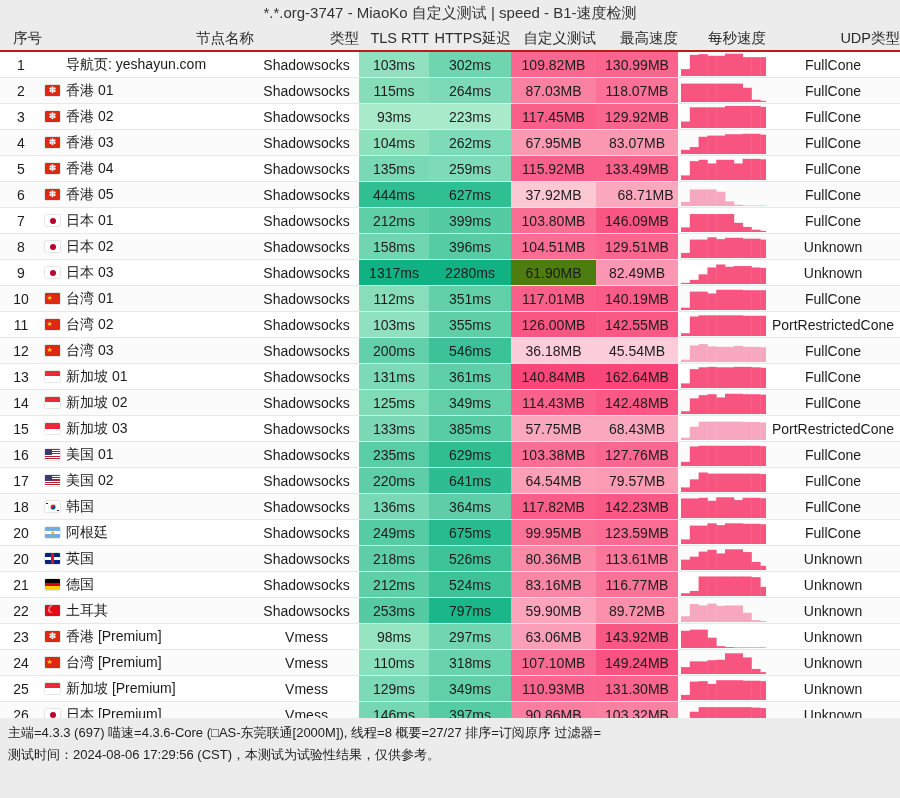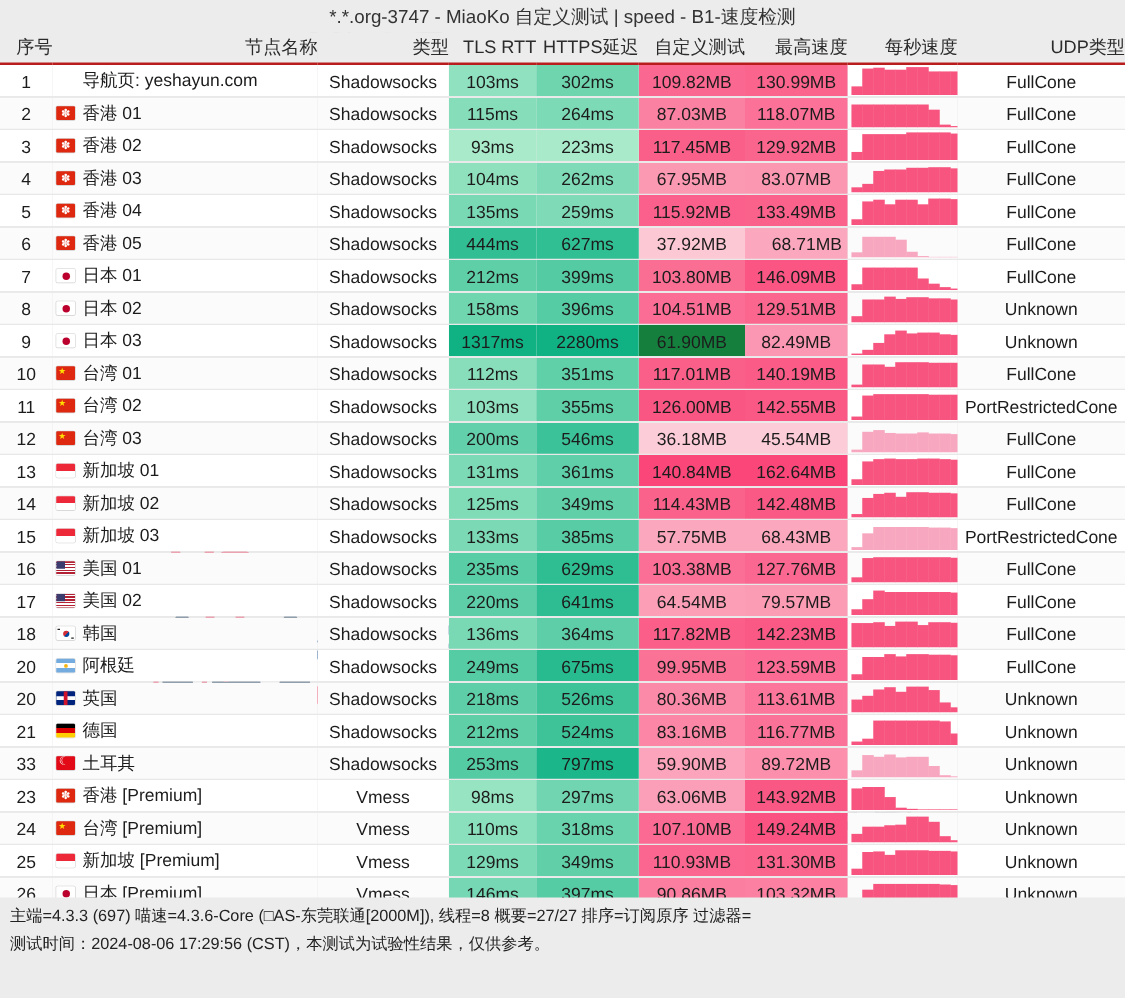--- a/index.html
+++ b/index.html
@@ -393,21 +393,21 @@
             <td class="c-idx">9</td>
             <td class="c-name">
               <div class="nameflex">
                 <span class="flag f-jp"></span>
                 <span class="nm">日本 03</span>
               </div>
             </td>
             <td class="c-type">Shadowsocks</td>
             <td class="c-rtt" style="background:#10b284;">1317ms</td>
             <td class="c-https" style="background:#10b284;">2280ms</td>
-            <td class="c-avg" style="background:#15803d;">61.90MB</td>
+            <td class="c-avg" style="background:#4d7c0f;">61.90MB</td>
             <td class="c-max" style="background:#fb97b2;">82.49MB</td>
             <td class="c-spark">
               <svg class="spark" viewBox="0 0 88 23" preserveAspectRatio="none">
                 <rect x="0.00" y="21.85" width="9.20" height="1.15" fill="#f7557f"></rect>
                 <rect x="8.80" y="18.86" width="9.20" height="4.14" fill="#f7557f"></rect>
                 <rect x="17.60" y="13.34" width="9.20" height="9.66" fill="#f7557f"></rect>
                 <rect x="26.40" y="6.44" width="9.20" height="16.56" fill="#f7557f"></rect>
                 <rect x="35.20" y="3.45" width="9.20" height="19.55" fill="#f7557f"></rect>
                 <rect x="44.00" y="5.75" width="9.20" height="17.25" fill="#f7557f"></rect>
                 <rect x="52.80" y="5.06" width="9.20" height="17.94" fill="#f7557f"></rect>
@@ -760,21 +760,21 @@
                 <rect x="44.00" y="3.45" width="9.20" height="19.55" fill="#f7557f"></rect>
                 <rect x="52.80" y="3.45" width="9.20" height="19.55" fill="#f7557f"></rect>
                 <rect x="61.60" y="3.45" width="9.20" height="19.55" fill="#f7557f"></rect>
                 <rect x="70.40" y="4.14" width="9.20" height="18.86" fill="#f7557f"></rect>
                 <rect x="79.20" y="13.80" width="9.20" height="9.20" fill="#f7557f"></rect>
               </svg>
             </td>
             <td class="c-udp">Unknown</td>
           </tr>
           <tr class="row-alt">
-            <td class="c-idx">33</td>
+            <td class="c-idx">22</td>
             <td class="c-name">
               <div class="nameflex">
                 <span class="flag f-tr"></span>
                 <span class="nm">土耳其</span>
               </div>
             </td>
             <td class="c-type">Shadowsocks</td>
             <td class="c-rtt" style="background:#55cba4;">253ms</td>
             <td class="c-https" style="background:#1bb689;">797ms</td>
             <td class="c-avg" style="background:#fba4bb;">59.90MB</td>

